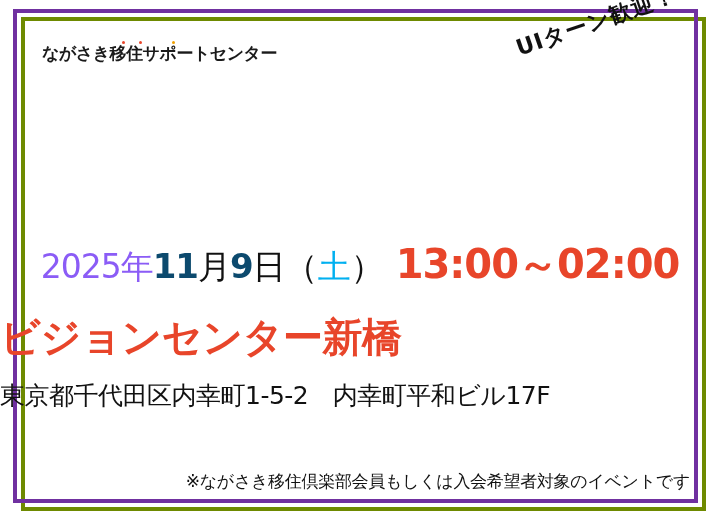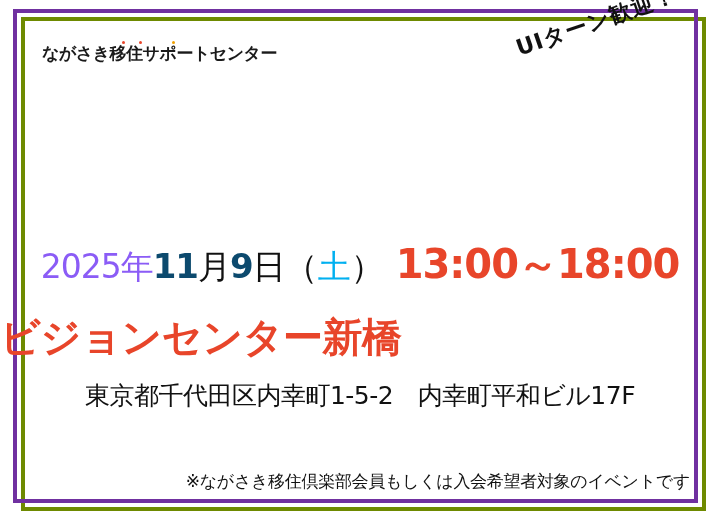--- a/index.html
+++ b/index.html
@@ -145,21 +145,21 @@
     line-height: 1.1;
     white-space: nowrap;
   }
 
   
   .address {
     position: absolute;
     left: 0;
     top: 372px;
     width: 720px;
-    text-align: center;
+    text-align: left;
     font-size: 25px;
     color: #111111;
     letter-spacing: -0.5px;
     line-height: 1.2;
     white-space: nowrap;
   }
 
   
   .footnote {
     position: absolute;
@@ -181,21 +181,21 @@
   <div class="frame frame-green"></div>
   <div class="frame frame-purple"></div>
 
   <div class="content">
 
     <div class="logo"><span>ながさき</span><span class="dot dot-red">移</span><span class="dot dot-red">住</span><span>サ</span><span class="dot dot-orange">ポ</span><span>ートセンター</span></div>
 
     <div class="catch">UIターン歓迎！</div>
 
 
-    <div class="dateline"><span class="d-year">2025年</span><span class="d-num">11</span><span class="d-unit">月</span><span class="d-num">9</span><span class="d-unit">日</span><span class="d-paren">（</span><span class="d-dow">土</span><span class="d-paren">）</span><span class="d-gap"></span><span class="d-time">13:00～18:00</span></div>
+    <div class="dateline"><span class="d-year">2025年</span><span class="d-num">11</span><span class="d-unit">月</span><span class="d-num">9</span><span class="d-unit">日</span><span class="d-paren">（</span><span class="d-dow">土</span><span class="d-paren">）</span><span class="d-gap"></span><span class="d-time">13:00～02:00</span></div>
 
     <div class="venue">ビジョンセンター新橋</div>
 
     <div class="address">東京都千代田区内幸町1-5-2　内幸町平和ビル17F</div>
 
     <div class="footnote">※ながさき移住倶楽部会員もしくは入会希望者対象のイベントです</div>
 
   </div>
 </div>
 

